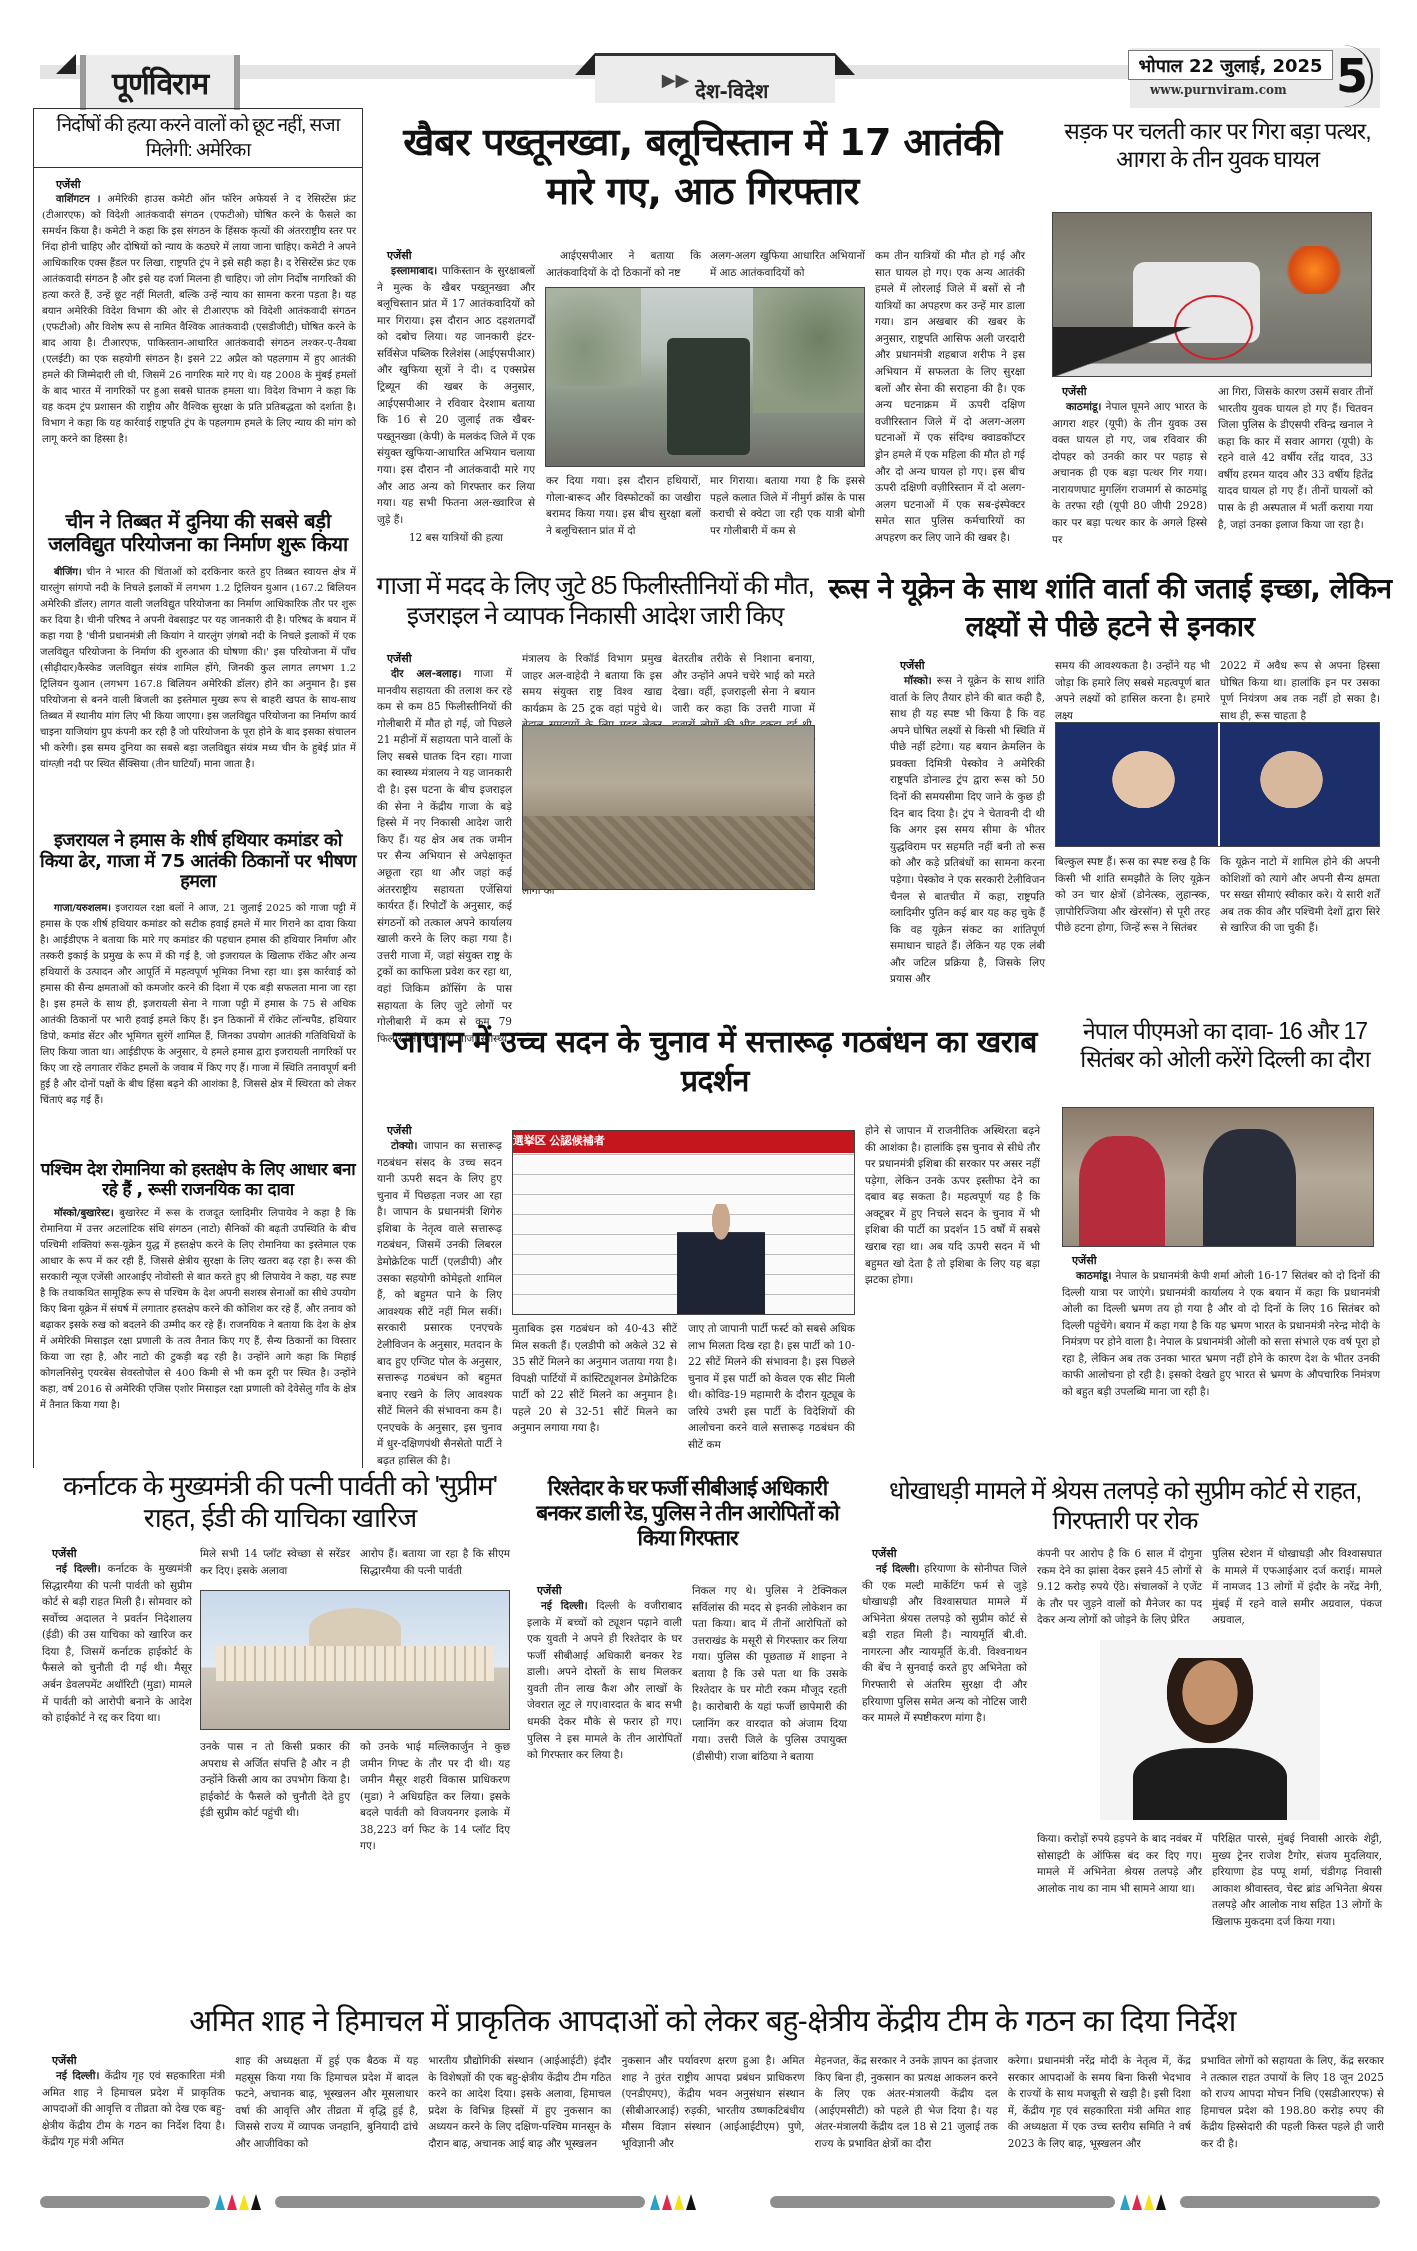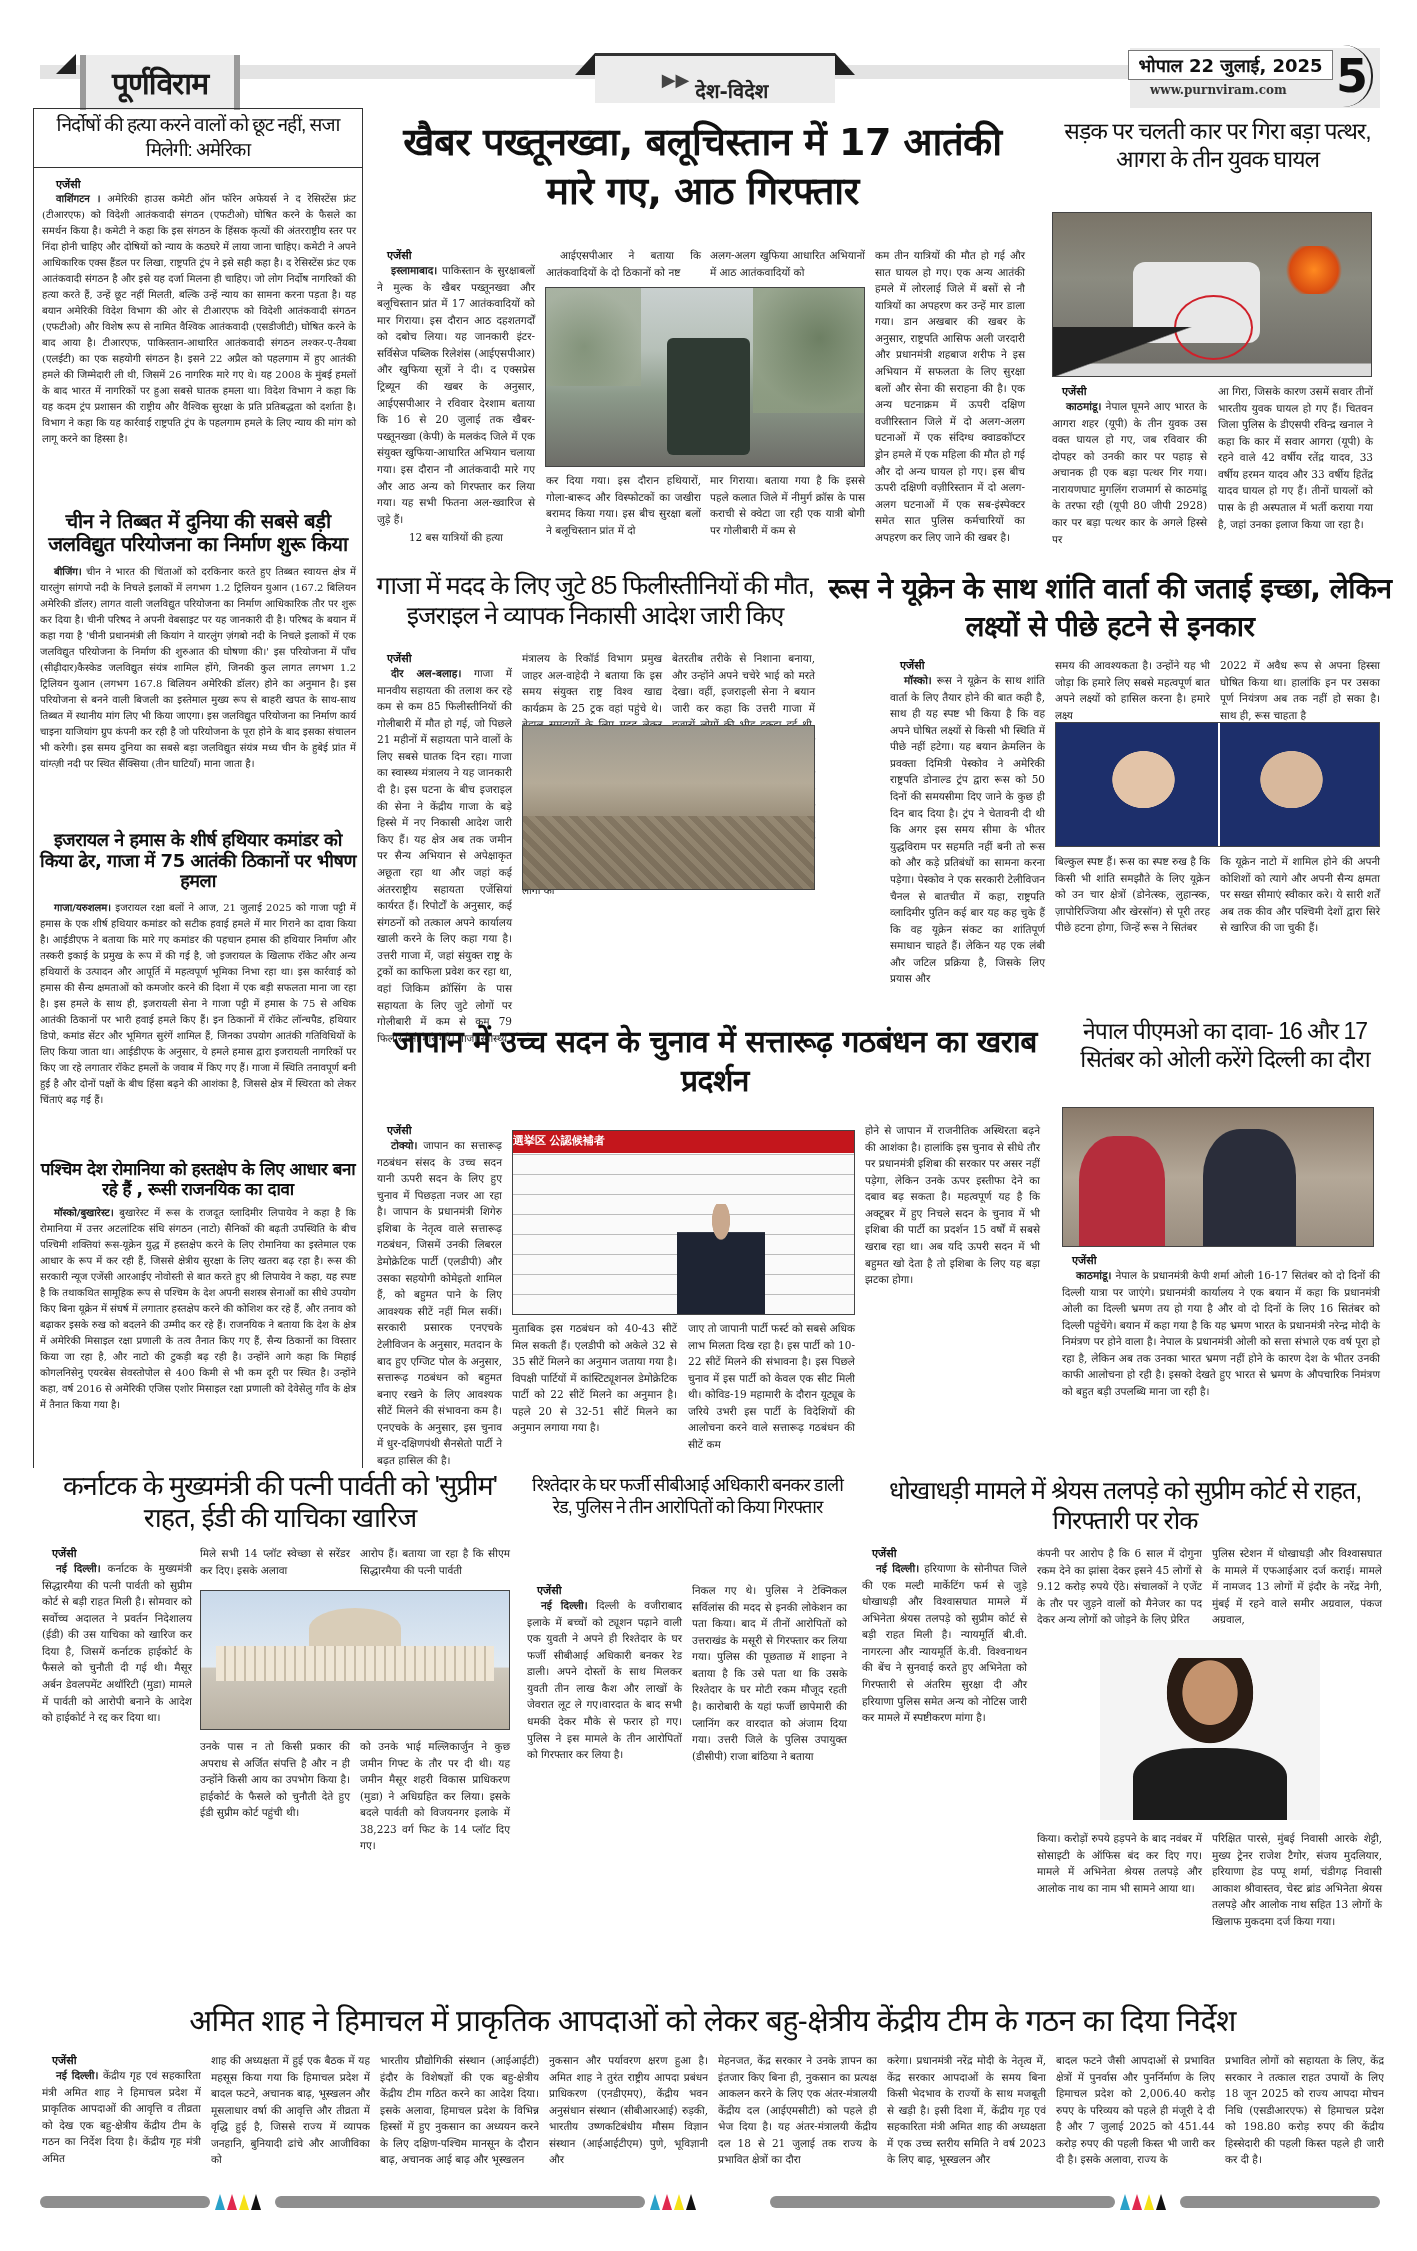--- a/index.html
+++ b/index.html
@@ -206,21 +206,21 @@
 </div>
 <div class="abs body" style="left:200px; top:1545px; width:150px;">मिले सभी 14 प्लॉट स्वेच्छा से सरेंडर कर दिए। इसके अलावा</div>
 <div class="abs body" style="left:360px; top:1545px; width:150px;">आरोप हैं। बताया जा रहा है कि सीएम सिद्धारमैया की पत्नी पार्वती</div>
 <div class="photo photo-court" style="left:200px; top:1590px; width:310px; height:140px;">
     <div class="dome"></div>
     <div class="building"></div>
   </div>
 <div class="abs body" style="left:200px; top:1738px; width:150px;">उनके पास न तो किसी प्रकार की अपराध से अर्जित संपत्ति है और न ही उन्होंने किसी आय का उपभोग किया है। हाईकोर्ट के फैसले को चुनौती देते हुए ईडी सुप्रीम कोर्ट पहुंची थी।</div>
 <div class="abs body" style="left:360px; top:1738px; width:150px;">को उनके भाई मल्लिकार्जुन ने कुछ जमीन गिफ्ट के तौर पर दी थी। यह जमीन मैसूर शहरी विकास प्राधिकरण (मुडा) ने अधिग्रहित कर लिया। इसके बदले पार्वती को विजयनगर इलाके में 38,223 वर्ग फिट के 14 प्लॉट दिए गए।</div>
 
-<h2 class="abs hl-cond" style="left:525px; top:1475px; width:325px; font-size:18px; font-weight:normal;">रिश्तेदार के घर फर्जी सीबीआई अधिकारी बनकर डाली रेड, पुलिस ने तीन आरोपितों को किया गिरफ्तार</h2>
+<h2 class="abs hl-cond" style="left:525px; top:1475px; width:325px; font-size:21px; font-weight:bold;">रिश्तेदार के घर फर्जी सीबीआई अधिकारी बनकर डाली रेड, पुलिस ने तीन आरोपितों को किया गिरफ्तार</h2>
 <div class="abs" style="left:527px; top:1582px; width:155px;">
   <span class="byline" style="margin-left:10px;">एजेंसी</span>
   <p class="body indent"><span class="dateline">नई दिल्ली।</span> <span>दिल्ली के वजीराबाद इलाके में बच्चों को ट्यूशन पढ़ाने वाली एक युवती ने अपने ही रिश्तेदार के घर फर्जी सीबीआई अधिकारी बनकर रेड डाली। अपने दोस्तों के साथ मिलकर युवती तीन लाख कैश और लाखों के जेवरात लूट ले गए।वारदात के बाद सभी धमकी देकर मौके से फरार हो गए। पुलिस ने इस मामले के तीन आरोपितों को गिरफ्तार कर लिया है।</span></p>
 </div>
 <div class="abs body" style="left:692px; top:1582px; width:155px;">निकल गए थे। पुलिस ने टेक्निकल सर्विलांस की मदद से इनकी लोकेशन का पता किया। बाद में तीनों आरोपितों को उत्तराखंड के मसूरी से गिरफ्तार कर लिया गया। पुलिस की पूछताछ में शाइना ने बताया है कि उसे पता था कि उसके रिश्तेदार के घर मोटी रकम मौजूद रहती है। कारोबारी के यहां फर्जी छापेमारी की प्लानिंग कर वारदात को अंजाम दिया गया। उत्तरी जिले के पुलिस उपायुक्त (डीसीपी) राजा बांठिया ने बताया</div>
 
 <h2 class="abs hl-cond" style="left:860px; top:1475px; width:530px; font-size:25px; font-weight:normal;">धोखाधड़ी मामले में श्रेयस तलपड़े को सुप्रीम कोर्ट से राहत, गिरफ्तारी पर रोक</h2>
 <div class="abs" style="left:862px; top:1545px; width:165px;">
   <span class="byline" style="margin-left:10px;">एजेंसी</span>
   <p class="body indent"><span class="dateline">नई दिल्ली।</span> <span>हरियाणा के सोनीपत जिले की एक मल्टी मार्केटिंग फर्म से जुड़े धोखाधड़ी और विश्वासघात मामले में अभिनेता श्रेयस तलपड़े को सुप्रीम कोर्ट से बड़ी राहत मिली है। न्यायमूर्ति बी.वी. नागरत्ना और न्यायमूर्ति के.वी. विश्वनाथन की बेंच ने सुनवाई करते हुए अभिनेता को गिरफ्तारी से अंतरिम सुरक्षा दी और हरियाणा पुलिस समेत अन्य को नोटिस जारी कर मामले में स्पष्टीकरण मांगा है।</span></p>
@@ -238,21 +238,20 @@
 <div class="abs cols" style="left:42px; top:2052px; width:1342px; height:140px;">
   <div class="col">
     <span class="byline" style="margin-left:10px;">एजेंसी</span>
     <p class="body indent"><span class="dateline">नई दिल्ली।</span> <span>केंद्रीय गृह एवं सहकारिता मंत्री अमित शाह ने हिमाचल प्रदेश में प्राकृतिक आपदाओं की आवृत्ति व तीव्रता को देख एक बहु-क्षेत्रीय केंद्रीय टीम के गठन का निर्देश दिया है। केंद्रीय गृह मंत्री अमित</span></p>
   </div>
   <div class="col body">शाह की अध्यक्षता में हुई एक बैठक में यह महसूस किया गया कि हिमाचल प्रदेश में बादल फटने, अचानक बाढ़, भूस्खलन और मूसलाधार वर्षा की आवृत्ति और तीव्रता में वृद्धि हुई है, जिससे राज्य में व्यापक जनहानि, बुनियादी ढांचे और आजीविका को</div>
   <div class="col body">भारतीय प्रौद्योगिकी संस्थान (आईआईटी) इंदौर के विशेषज्ञों की एक बहु-क्षेत्रीय केंद्रीय टीम गठित करने का आदेश दिया। इसके अलावा, हिमाचल प्रदेश के विभिन्न हिस्सों में हुए नुकसान का अध्ययन करने के लिए दक्षिण-पश्चिम मानसून के दौरान बाढ़, अचानक आई बाढ़ और भूस्खलन</div>
   <div class="col body">नुकसान और पर्यावरण क्षरण हुआ है। अमित शाह ने तुरंत राष्ट्रीय आपदा प्रबंधन प्राधिकरण (एनडीएमए), केंद्रीय भवन अनुसंधान संस्थान (सीबीआरआई) रुड़की, भारतीय उष्णकटिबंधीय मौसम विज्ञान संस्थान (आईआईटीएम) पुणे, भूविज्ञानी और</div>
   <div class="col body">मेहनजत, केंद्र सरकार ने उनके ज्ञापन का इंतजार किए बिना ही, नुकसान का प्रत्यक्ष आकलन करने के लिए एक अंतर-मंत्रालयी केंद्रीय दल (आईएमसीटी) को पहले ही भेज दिया है। यह अंतर-मंत्रालयी केंद्रीय दल 18 से 21 जुलाई तक राज्य के प्रभावित क्षेत्रों का दौरा</div>
   <div class="col body">करेगा। प्रधानमंत्री नरेंद्र मोदी के नेतृत्व में, केंद्र सरकार आपदाओं के समय बिना किसी भेदभाव के राज्यों के साथ मजबूती से खड़ी है। इसी दिशा में, केंद्रीय गृह एवं सहकारिता मंत्री अमित शाह की अध्यक्षता में एक उच्च स्तरीय समिति ने वर्ष 2023 के लिए बाढ़, भूस्खलन और</div>
-  <div class="col body">बादल फटने जैसी आपदाओं से प्रभावित क्षेत्रों में पुनर्वास और पुनर्निर्माण के लिए हिमाचल प्रदेश को 2,006.40 करोड़ रुपए के परिव्यय को पहले ही मंजूरी दे दी है और 7 जुलाई 2025 को 451.44 करोड़ रुपए की पहली किस्त भी जारी कर दी है। इसके अलावा, राज्य के</div>
   <div class="col body">प्रभावित लोगों को सहायता के लिए, केंद्र सरकार ने तत्काल राहत उपायों के लिए 18 जून 2025 को राज्य आपदा मोचन निधि (एसडीआरएफ) से हिमाचल प्रदेश को 198.80 करोड़ रुपए की केंद्रीय हिस्सेदारी की पहली किस्त पहले ही जारी कर दी है।</div>
 </div>
 
 <div class="footer-bar" style="left:40px; width:170px;"></div>
 <div class="footer-bar" style="left:275px; width:370px;"></div>
 <div class="footer-bar" style="left:770px; width:345px;"></div>
 <div class="footer-bar" style="left:1180px; width:200px;"></div>
 <div id="reg-marks">
     <div class="reg" style="left: 215px; border-bottom-color: rgb(42, 161, 201);"></div>
     <div class="reg" style="left: 227px; border-bottom-color: rgb(224, 40, 78);"></div>

